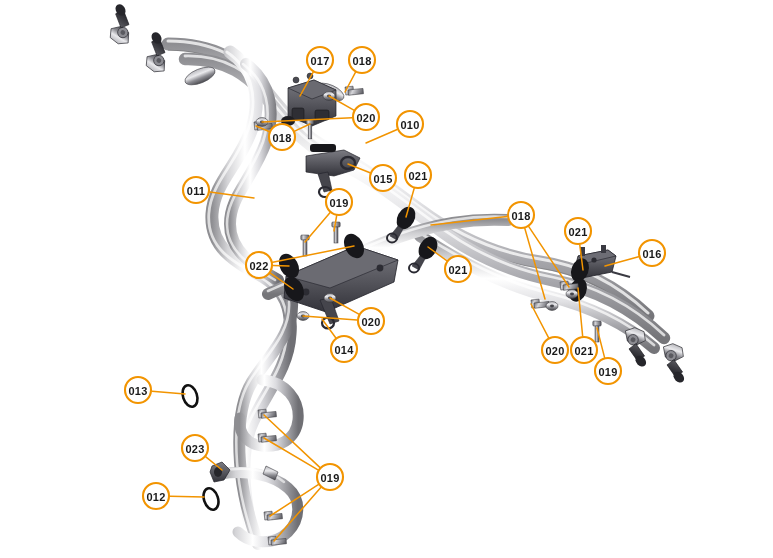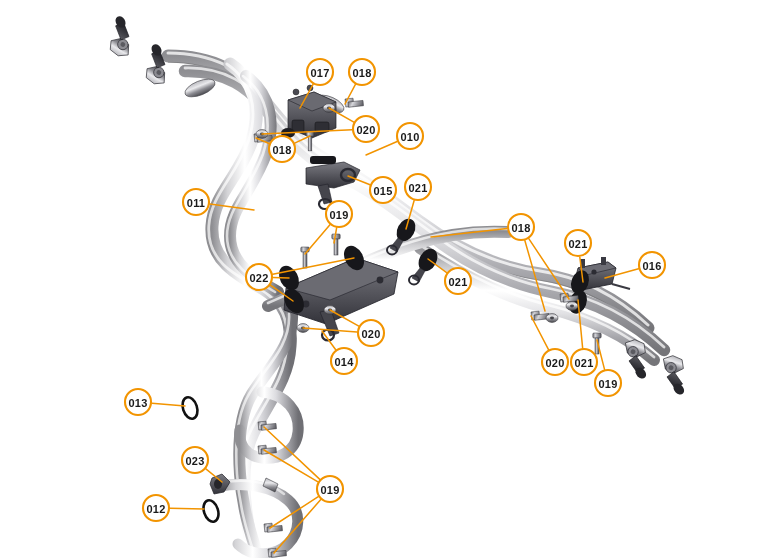--- a/index.html
+++ b/index.html
@@ -4,21 +4,21 @@
 <style>
   html,body{margin:0;padding:0;}
   body{
     width:773px;height:558px;
     background:#ffffff;
     font-family:"Liberation Sans", sans-serif;
     overflow:hidden;
     position:relative;
   }
   #diagram-root{
-    position:absolute;left:0;top:16px;width:773px;height:498px;
+    position:absolute;left:0;top:4px;width:773px;height:498px;
   }
   svg{display:block;}
   .callout-circle{
     fill:#ffffff;
     stroke:#F29400;
     stroke-width:2.1;
   }
   .callout-text{
     font-family:"Liberation Sans", sans-serif;
     font-size:11px;

